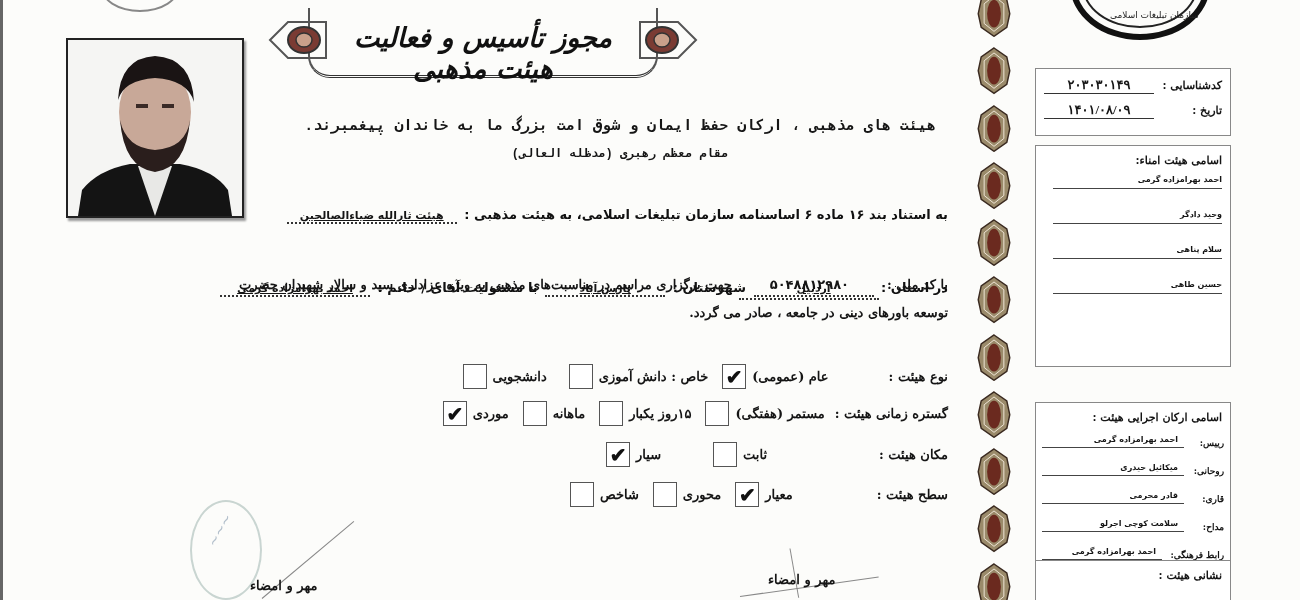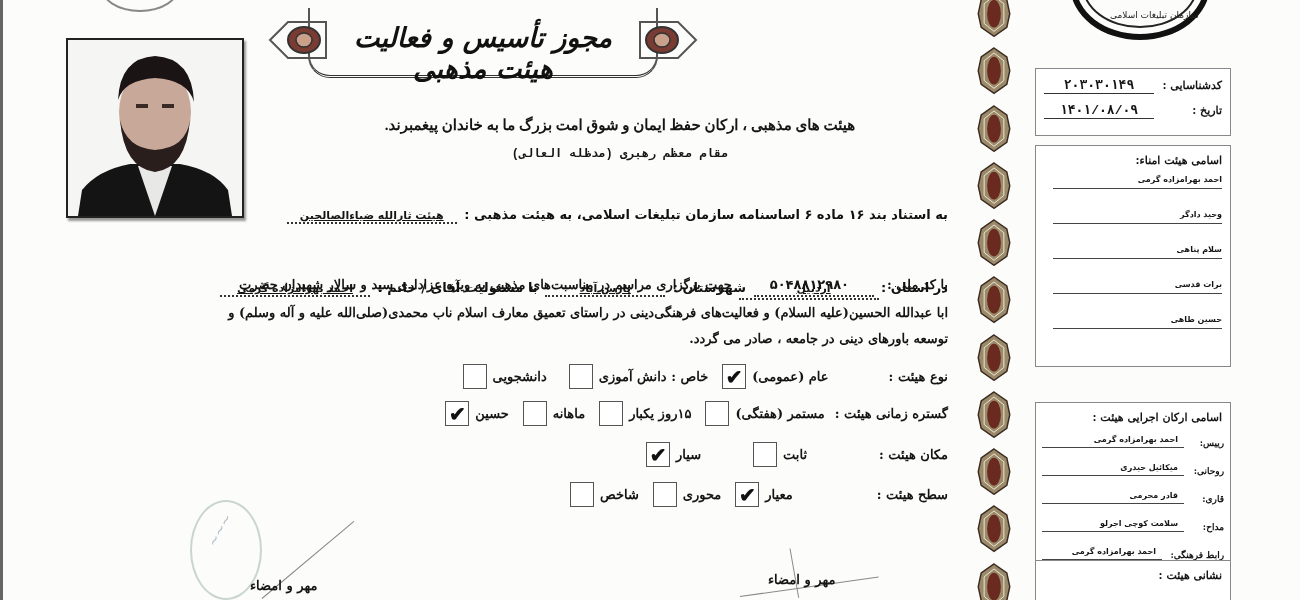--- a/index.html
+++ b/index.html
@@ -20,21 +20,21 @@
   .banner-frame { position: absolute; left: 40px; right: 40px; top: 0; height: 70px; border-bottom: 3px double #333; border-left: 2px solid #555; border-right: 2px solid #555; border-radius: 0 0 22px 22px; }
   .banner-knot { position: absolute; top: 10px; width: 60px; height: 44px; }
   .banner-knot.left { left: 0; }
   .banner-knot.right { right: 0; }
   .banner-title { position: absolute; left: 60px; right: 60px; top: 14px; text-align: center; font-family: "DejaVu Serif", serif; font-style: italic; font-size: 27px; font-weight: bold; direction: rtl; color: #111; }
 
   
   .photo { position: absolute; left: 66px; top: 38px; width: 178px; height: 180px; border: 2px solid #222; background: #f3f3f1; box-shadow: 2px 3px 2px #999; overflow: hidden; }
 
   
-  .quote { position: absolute; left: 300px; top: 116px; width: 640px; text-align: center; direction: rtl; font-family: Liberation Serif, serif; font-weight: bold; font-size: 15px; }
+  .quote { position: absolute; left: 300px; top: 116px; width: 640px; text-align: center; direction: rtl; font-family: Liberation Mono, monospace; font-weight: bold; font-size: 15px; }
   .quote-src { position: absolute; left: 380px; top: 146px; width: 480px; text-align: center; direction: rtl; font-family: Liberation Mono, monospace; font-size: 12px; font-weight: bold; }
 
   
   .line { position: absolute; right: 352px; direction: rtl; white-space: nowrap; font-size: 13px; font-weight: bold; font-family: "DejaVu Sans", sans-serif; }
   .line .lbl { color: #111; }
   .dots { display: inline-block; border-bottom: 2px dotted #333; padding: 0 4px; min-width: 90px; text-align: center; margin: 0 3px; }
   .fill { font-size: 11px; font-weight: bold; text-decoration: underline; }
   .para { position: absolute; right: 352px; width: 830px; direction: rtl; text-align: justify; font-family: "DejaVu Serif", serif; font-weight: bold; font-size: 13px; line-height: 26px; }
 
   
@@ -56,21 +56,21 @@
   .orn { width: 34px; height: 48px; }
 
   
   .panel { position: absolute; left: 1035px; width: 196px; border: 1.5px solid #888; background: #fff; direction: rtl; font-family: "DejaVu Serif", serif; }
   .p1 { top: 68px; height: 68px; }
   .p2 { top: 145px; height: 222px; padding-left: 9px; }
   .p3 { top: 378px; height: 223px; margin-top: 24px; }
   .p4 { top: 560px; height: 50px; }
   .prow { display: flex; align-items: center; justify-content: space-between; padding: 0 8px; }
   .plbl { font-size: 11px; font-weight: bold; }
-  .pval { font-size: 13px; font-weight: bold; letter-spacing: 3px; border-bottom: 1px solid #333; width: 110px; text-align: center; font-family: Liberation Mono, monospace; }
+  .pval { font-size: 13px; font-weight: bold; letter-spacing: 3px; border-bottom: 1px solid #333; width: 110px; text-align: center; font-family: Liberation Serif, serif; }
   .ptitle { font-size: 11px; font-weight: bold; padding: 8px 8px 2px; }
   .pname { margin: 0 8px; height: 35px; border-bottom: 1px solid #444; display: flex; align-items: flex-end; padding-bottom: 4px; font-size: 8px; font-weight: bold; font-family: "DejaVu Sans", sans-serif; }
   .erow { display: flex; align-items: flex-end; margin: 0 6px; height: 28px; }
   .erow .elbl { font-size: 9px; font-weight: bold; width: 40px; }
   .erow .eval { flex: 1; border-bottom: 1px solid #444; font-size: 8px; font-weight: bold; padding: 0 6px 3px; font-family: "DejaVu Sans", sans-serif; }
 </style>
 </head>
 <body>
 
 <div class="page">
@@ -124,21 +124,20 @@
     <span class="lbl">با مسئولیت آقای / خانم :</span>
     <span class="dots" style="min-width:150px;"><span class="fill">احمد بهرامزاده گرمی</span></span>
   </div>
 
   <div class="para" style="top:272px;">
     <div>
       <span>با کد ملی :</span>
       <span class="dots" style="min-width:140px; letter-spacing:2px; font-family:'DejaVu Sans', sans-serif;"><span>۵۰۴۸۸۱۲۹۸۰</span></span>
       <span>جهت برگزاری مراسم در مناسبت‌های مذهبی به ویژه عزاداری سید و سالار شهیدان حضرت</span>
     </div>
-    <div>ابا عبدالله الحسین(علیه السلام) و فعالیت‌های فرهنگی‌دینی در راستای تعمیق معارف اسلام ناب محمدی(صلی‌الله علیه و آله وسلم) و</div>
     <div>توسعه باورهای دینی در جامعه ، صادر می گردد.</div>
   </div>
 
   <div class="cbrow" style="top:364px;">
     <span class="rlabel" style="margin-left:60px;">نوع هیئت :</span>
     <span class="opt">
       <span class="olbl">عام (عمومی)</span>
       <span class="cb">✔</span>
     </span>
     <span class="opt" style="margin-left:22px;">
@@ -159,27 +158,27 @@
     </span>
     <span class="opt">
       <span class="olbl">۱۵روز یکبار</span>
       <span class="cb"></span>
     </span>
     <span class="opt">
       <span class="olbl">ماهانه</span>
       <span class="cb"></span>
     </span>
     <span class="opt">
-      <span class="olbl">حسین</span>
+      <span class="olbl">موردی</span>
       <span class="cb">✔</span>
     </span>
   </div>
 
   <div class="cbrow" style="top:442px;">
-    <span class="rlabel" style="margin-left:72px;">مکان هیئت :</span>
+    <span class="rlabel" style="margin-left:112px;">مکان هیئت :</span>
     <span class="opt" style="margin-left:52px;">
       <span class="olbl">ثابت</span>
       <span class="cb"></span>
     </span>
     <span class="opt">
       <span class="olbl">سیار</span>
       <span class="cb">✔</span>
     </span>
   </div>
 
@@ -275,21 +274,20 @@
       <span class="plbl">تاریخ :</span>
       <span class="pval">۱۴۰۱/۰۸/۰۹</span>
     </div>
   </div>
 
   <div class="panel p2">
     <div class="ptitle">اسامی هیئت امناء:</div>
     <div class="pname" style="height:20px;">احمد بهرامزاده گرمی</div>
     <div class="pname">وحید دادگر</div>
     <div class="pname">سلام پناهی</div>
-    <div class="pname">برات قدسی</div>
     <div class="pname">حسین طاهی</div>
   </div>
 
   <div class="panel p3">
     <div class="ptitle">اسامی ارکان اجرایی هیئت :</div>
     <div class="erow" style="height:22px;">
       <span class="elbl">رییس:</span>
       <span class="eval">احمد بهرامزاده گرمی</span>
     </div>
     <div class="erow">

